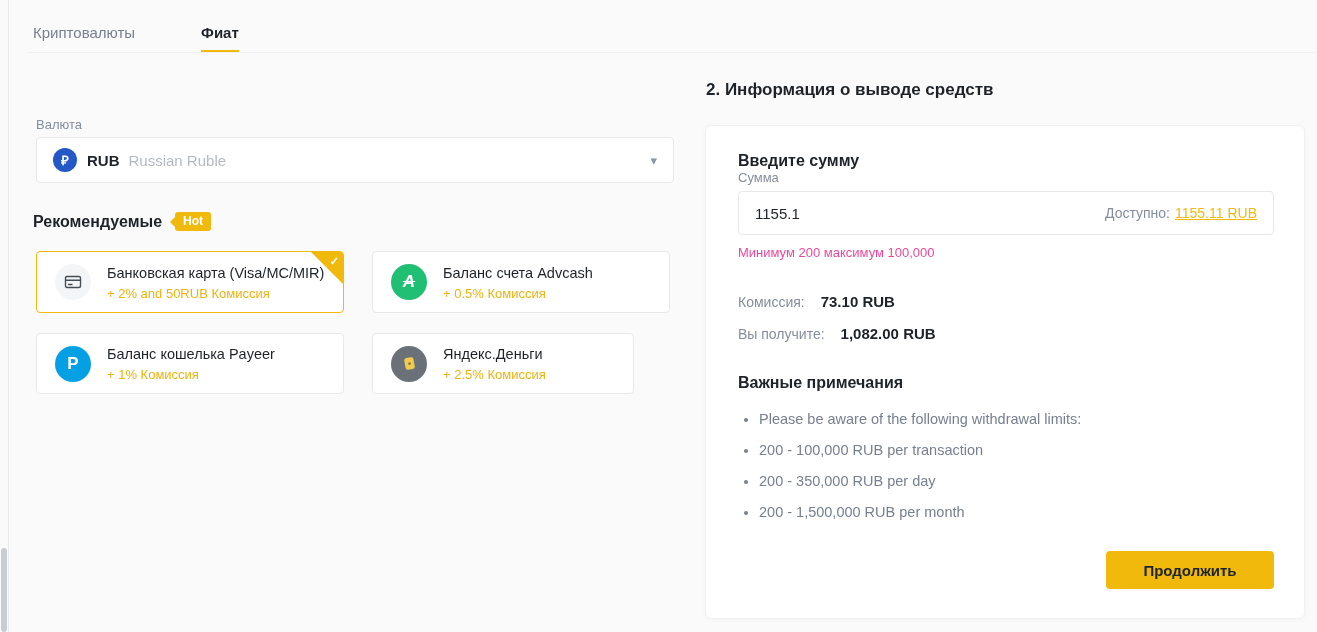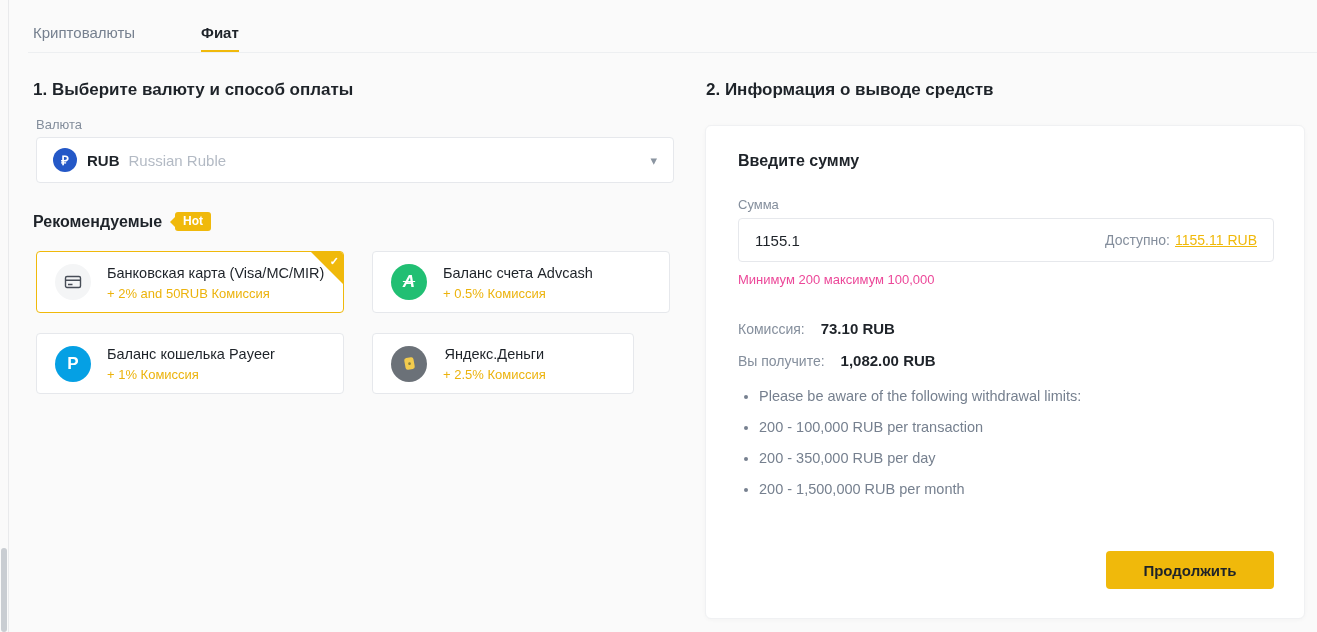--- a/index.html
+++ b/index.html
@@ -53,28 +53,28 @@
   .corner-flag { position:absolute; top:0; right:0; width:0; height:0;
     border-top:32px solid #f0b90b; border-left:32px solid transparent; }
   .corner-check { position:absolute; top:3px; right:4px; color:#fff; font-size:11px; font-weight:700; }
   .method-icon { width:36px; height:36px; border-radius:50%; flex:0 0 auto; display:flex; align-items:center; justify-content:center; }
   .icon-card-bg { background:#f4f5f6; }
   .icon-advcash { background:#21bf73; color:#fff; font-weight:700; font-style:italic; font-size:17px; }
   .icon-advcash span { text-decoration:line-through; }
   .icon-payeer { background:#05a0e4; color:#fff; font-weight:700; font-size:17px; }
   .icon-yandex { background:#6b7178; }
   .method-text { margin-left:16px; display:flex; flex-direction:column; }
-  .method-title { font-size:14.5px; color:#1e2329; line-height:19px;text-align:center; }
+  .method-title { font-size:14.5px; color:#1e2329; line-height:19px; }
   .method-fee { font-size:13px; color:#ecb30d; margin-top:3px; }
 
   
   .panel { position:absolute; left:705px; top:125px; width:600px; height:494px; background:#fff;
     border:1px solid #f0f1f3; border-radius:6px; box-shadow:0 1px 4px rgba(0,0,0,0.03); padding:26px 30px 0 32px; }
   .panel-title { font-size:16px; font-weight:700; color:#1e2329; }
-  .amount-label { margin-top:27px; font-size:13px; color:#848e9c; }
+  .amount-label { font-size:13px; color:#848e9c; }
   .amount-box { margin-top:6px; height:44px; border:1px solid #e6e8ec; border-radius:4px; background:#fff;
     display:flex; align-items:center; padding:0 16px; }
   .amount-input { border:none; outline:none; flex:1; font-family:"Liberation Sans", sans-serif;
     font-size:15px; color:#1e2329; background:transparent; }
   .available-label { font-size:14px; color:#848e9c; }
   .available-value { font-size:14px; color:#f0b90b; margin-left:5px;text-decoration:underline; }
   .range-hint { margin-top:10px; font-size:13px; color:#ec4899; }
   .fee-row { margin-top:33px; display:flex; align-items:baseline; }
   .receive-row { margin-top:15px; display:flex; align-items:baseline; }
   .row-label { font-size:14px; color:#848e9c; }
@@ -93,21 +93,20 @@
 
   <div class="edge-line"></div>
   <div class="edge-thumb"></div>
 
   <div class="tabbar">
     <div class="tab inactive">Криптовалюты</div>
     <div class="tab active">Фиат</div>
   </div>
   <div class="tab-divider"></div>
 
-  <div class="section-heading heading-left">1. Выберите валюту и способ оплаты</div>
   <div class="section-heading heading-right">2. Информация о выводе средств</div>
 
   <div class="field-label currency-label">Валюта</div>
 
   <div class="currency-select">
     <div class="coin-circle">₽</div>
     <span class="currency-code">RUB</span>
     <span class="currency-name">Russian Ruble</span>
     <span class="select-spacer"></span>
     <span class="chevron">▾</span>
@@ -182,20 +181,21 @@
 
     <div class="fee-row">
       <span class="row-label">Комиссия:</span>
       <span class="row-value">73.10 RUB</span>
     </div>
     <div class="receive-row">
       <span class="row-label">Вы получите:</span>
       <span class="row-value">1,082.00 RUB</span>
     </div>
 
+    <div class="notes-title">Важные примечания</div>
     <ul class="notes-list">
       <li>Please be aware of the following withdrawal limits:</li>
       <li>200 - 100,000 RUB per transaction</li>
       <li>200 - 350,000 RUB per day</li>
       <li>200 - 1,500,000 RUB per month</li>
     </ul>
 
     <button class="continue-button">Продолжить</button>
   </div>
 

